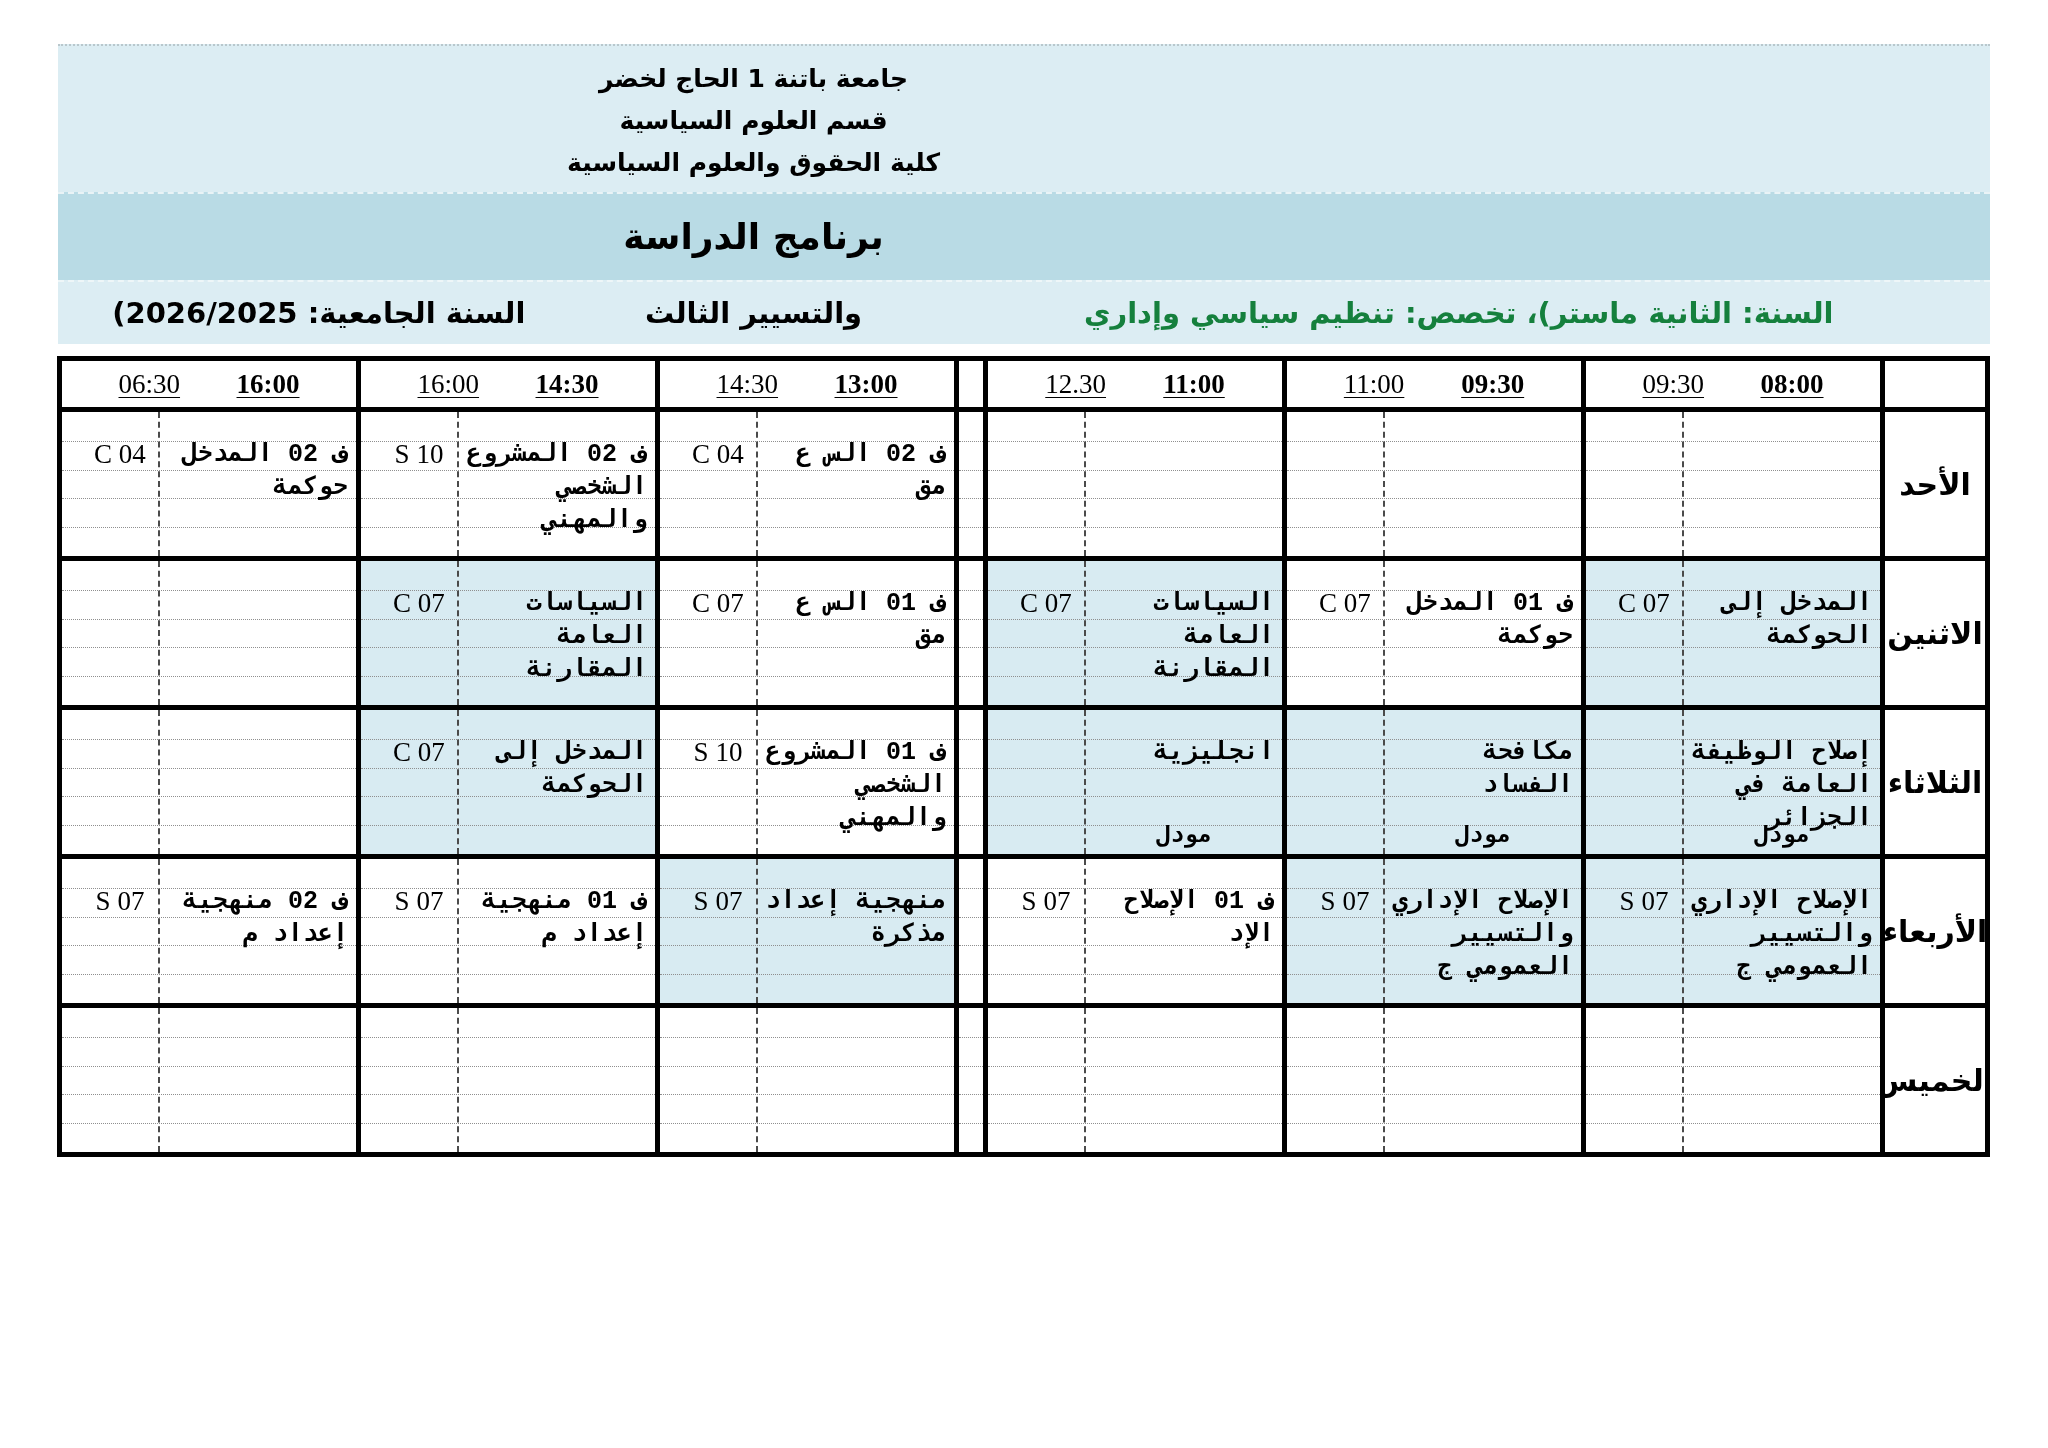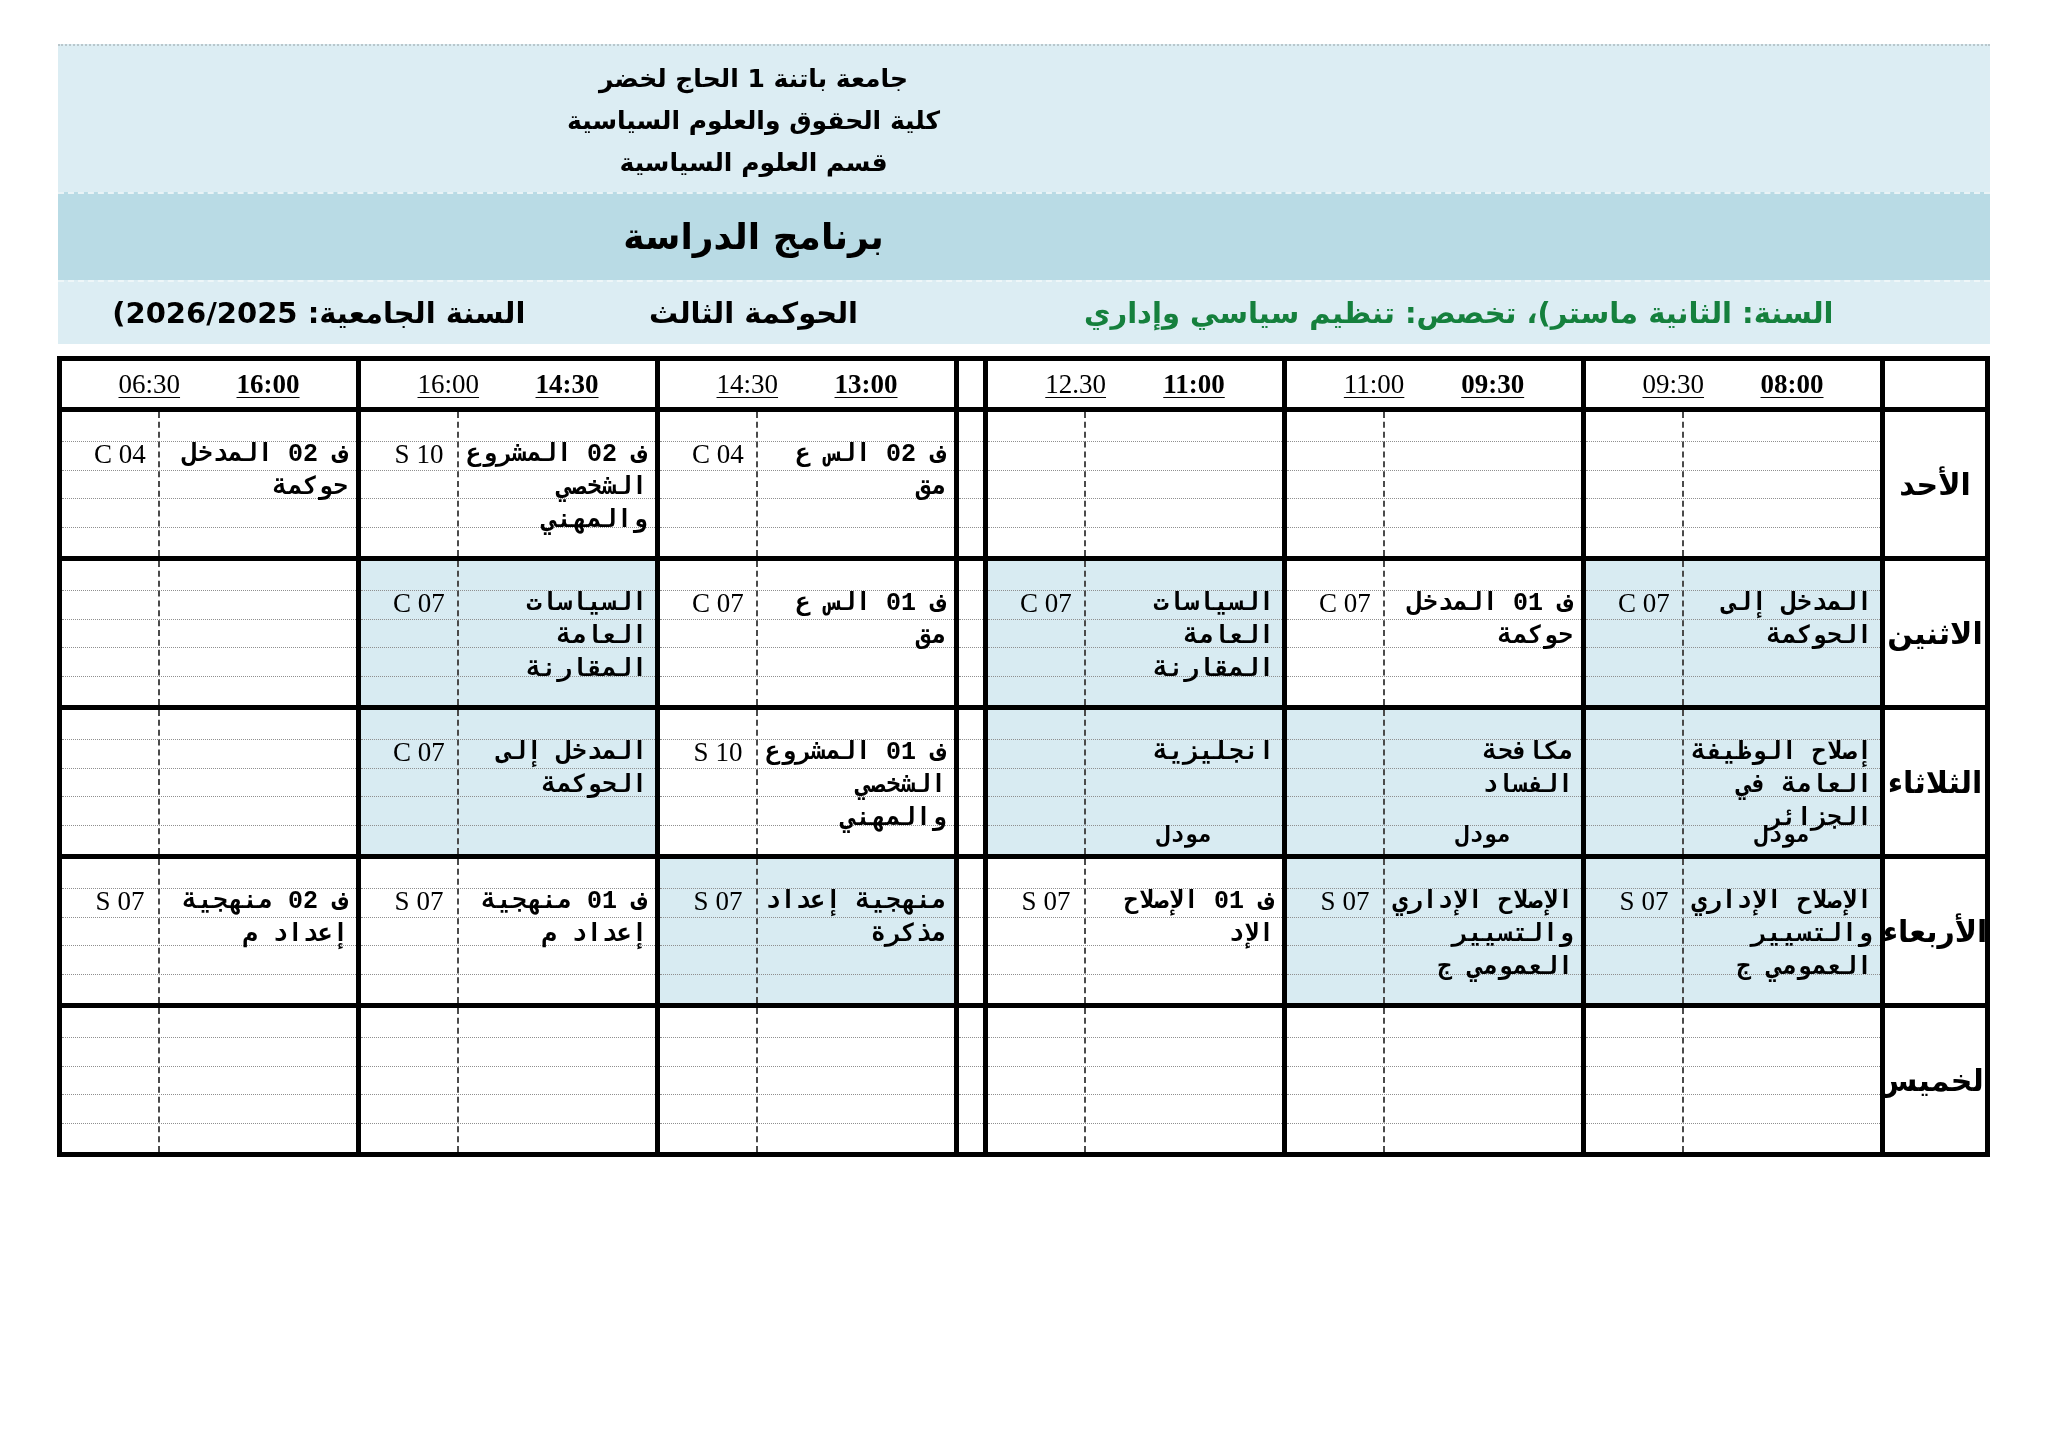--- a/index.html
+++ b/index.html
@@ -40,29 +40,29 @@
   .rule{position:absolute;left:0;right:0;height:0;border-top:1px dotted #8f8f8f;z-index:0;}
 </style>
 </head>
 <body>
 
 <div class="page">
 
   <div class="bands">
     <div class="band-top">
       <div class="line">جامعة باتنة 1 الحاج لخضر</div>
+      <div class="line">قسم العلوم السياسية</div>
       <div class="line">كلية الحقوق والعلوم السياسية</div>
-      <div class="line">قسم العلوم السياسية</div>
     </div>
     <div class="band-title">
       <div class="title-box">برنامج الدراسة</div>
     </div>
     <div class="band-info">
       <div class="cellx info-red">السنة: الثانية ماستر)، تخصص: تنظيم سياسي وإداري</div>
-      <div class="cellx">الحوكمة الثالث</div>
+      <div class="cellx">والتسيير الثالث</div>
       <div class="cellx">السنة الجامعية: 2026/2025)</div>
     </div>
   </div>
 
   <div class="tt">
 
     <div class="cell"></div>
     <div class="cell timecell">
       <span class="t-start">08:00</span>
       <span class="t-end">09:30</span>

